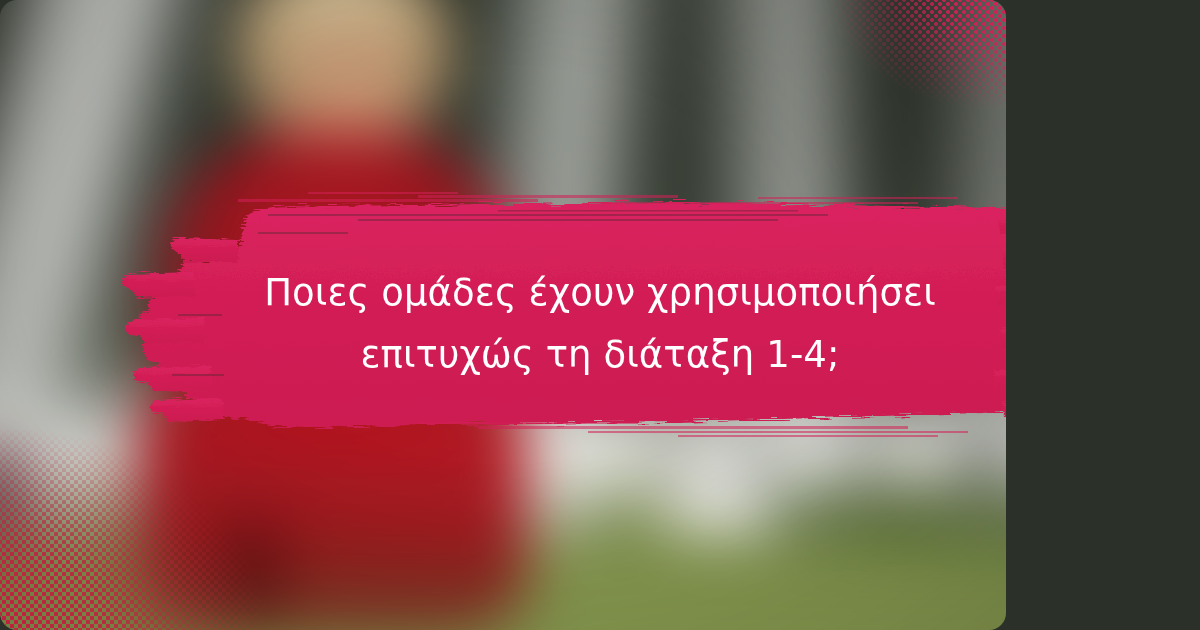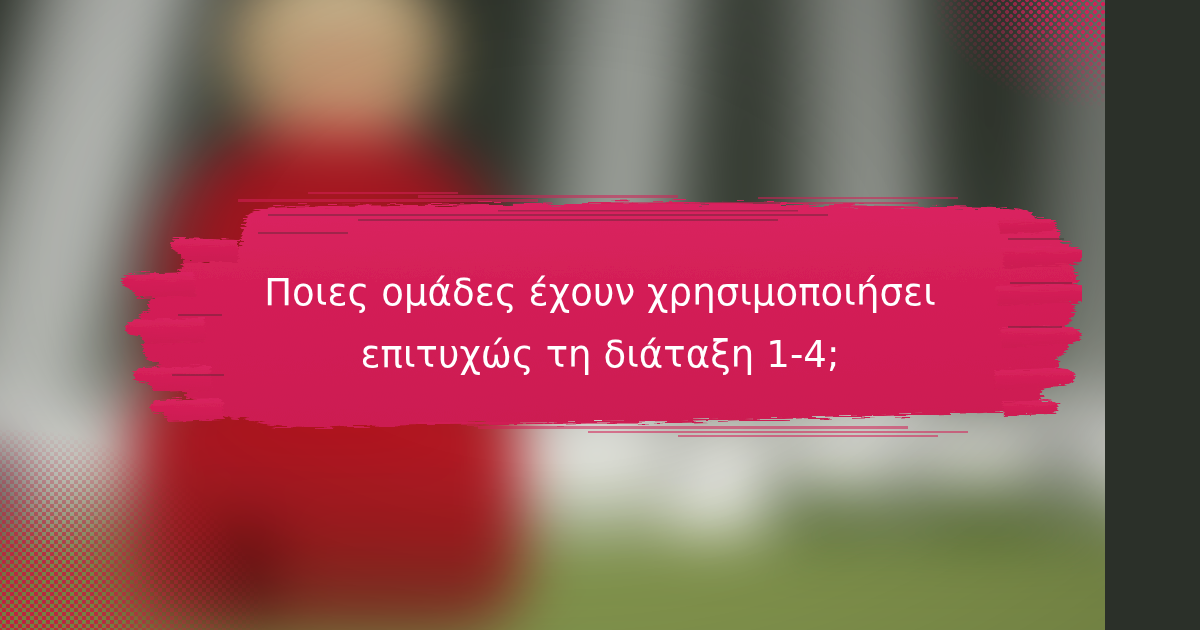--- a/index.html
+++ b/index.html
@@ -7,22 +7,23 @@
   html, body {
     width:1200px; height:630px;
     overflow:hidden;
     background:#2b3029;
     font-family:"DejaVu Sans", sans-serif;
   }
 
   
   .stage {
     position:relative;
-    width:1105px; height:630px;
+    width:1006px; height:630px;
     overflow:hidden;
+    border-radius:17px;
   }
 
   
   .photo-bg {
     position:absolute; inset:-40px;
     overflow:hidden;
   }
 
   
   .bg-base {

